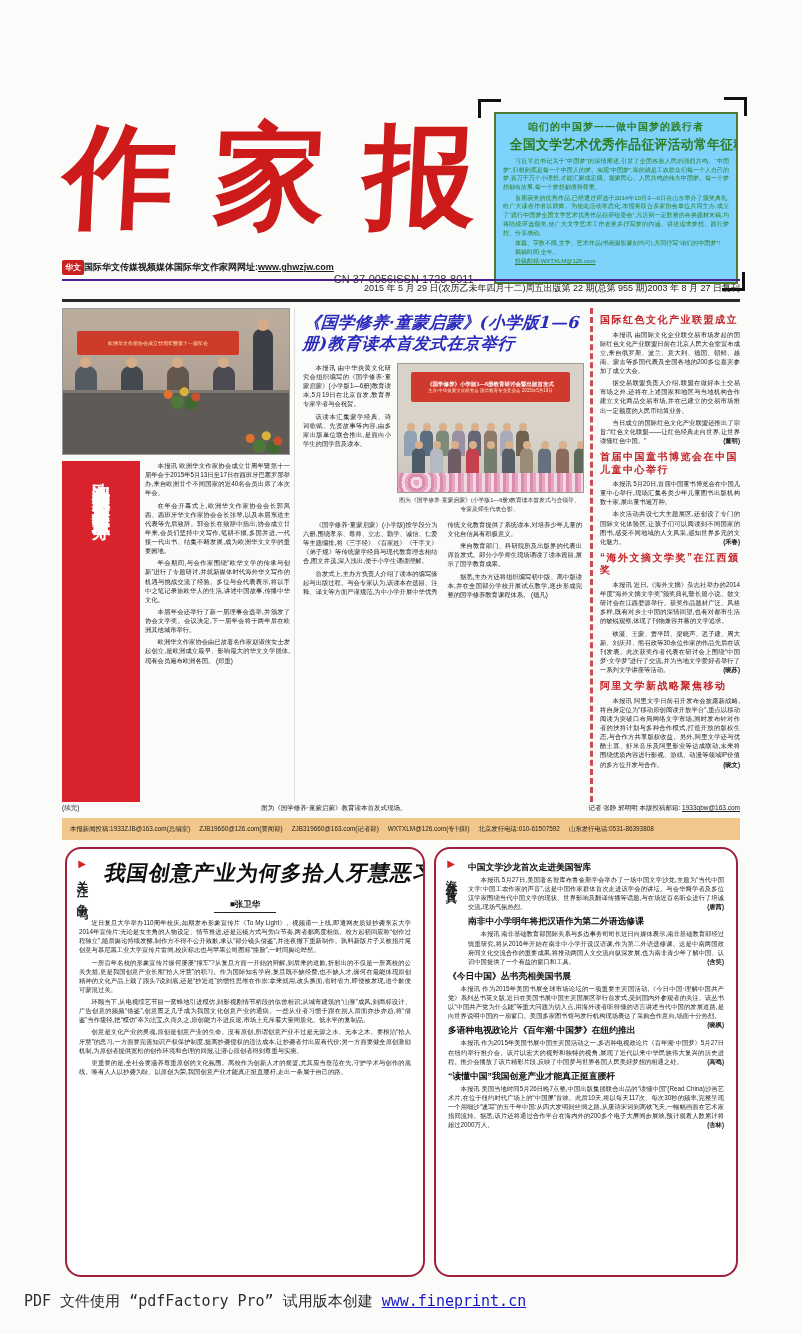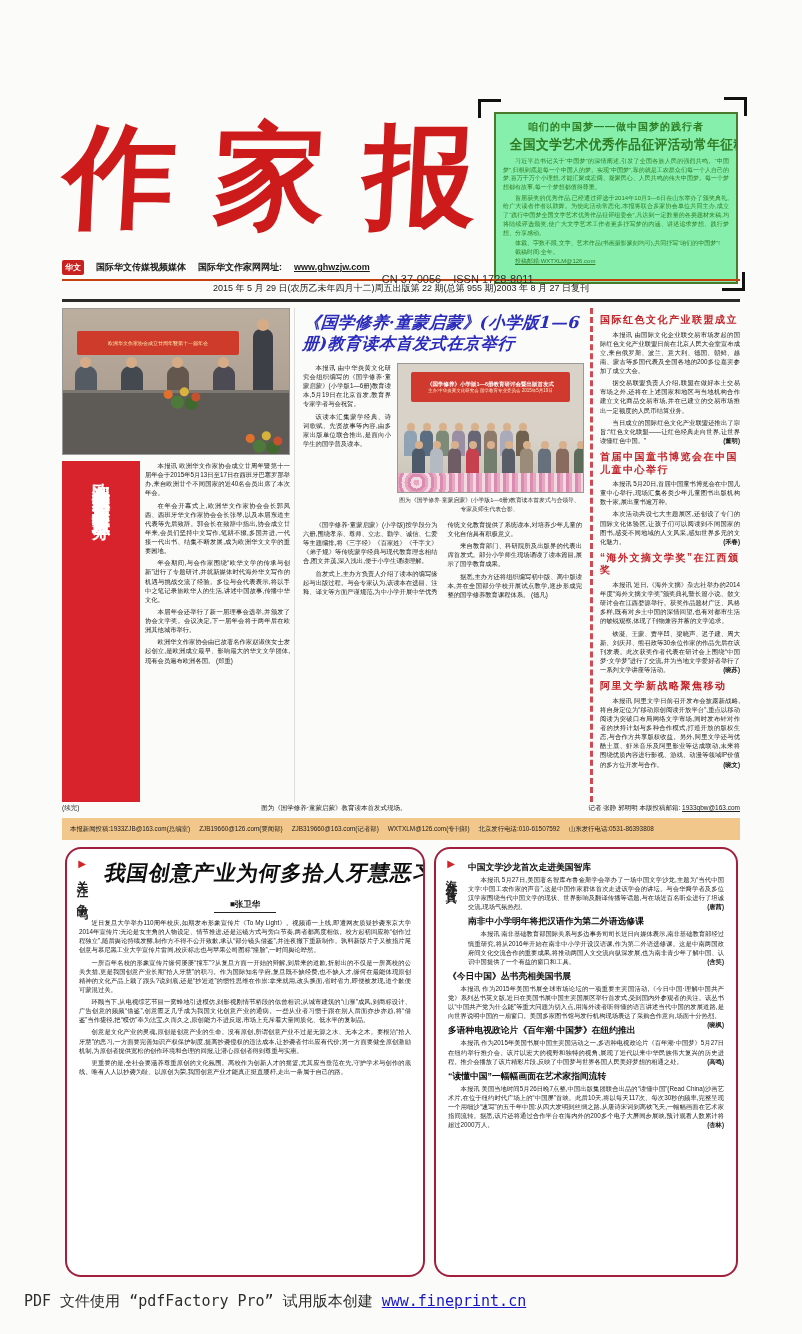--- a/index.html
+++ b/index.html
@@ -9,34 +9,34 @@
   .masthead-title{position:absolute;left:64px;top:96px;width:412px;height:160px;display:flex;
     justify-content:space-between;align-items:center;color:#cd1a1a;
     font-family:"DejaVu Serif","Liberation Serif",serif;font-weight:bold;font-size:112px;line-height:1;
     transform:skewX(-3deg);}
   .cropmark{position:absolute;width:20px;height:16px;}
   .cm-tl{border-left:3px solid #111;border-top:3px solid #111;}
   .cm-tr{border-right:3px solid #111;border-top:3px solid #111;}
   .cm-br{border-right:3px solid #111;border-bottom:3px solid #111;}
   
   .call-box{position:absolute;left:494px;top:112px;width:244px;height:172px;border:2px solid #4c7a2c;
-    background:#86efac;padding:5px 7px;box-sizing:border-box;overflow:hidden;color:#2e7d22;}
+    background:#7dd3fc;padding:5px 7px;box-sizing:border-box;overflow:hidden;color:#2e7d22;}
   .call-slogan{text-align:center;font-size:10px;font-weight:bold;letter-spacing:1px;margin:1px 0 2px;}
   .call-title{text-align:center;font-size:13.5px;font-weight:bold;letter-spacing:0.5px;margin:0 0 3px;
     white-space:nowrap;transform:scaleX(0.94);}
   .call-box p{margin:0 0 2px;font-size:6px;line-height:1.45;text-align:justify;text-indent:2em;}
   .call-box .note{text-indent:2em;font-size:6px;margin:0;}
   
   .info-line{position:absolute;left:62px;top:258px;width:678px;height:18px;display:flex;align-items:center;
-    gap:12px;font-size:9px;font-weight:bold;border-bottom:2px solid #c2410c;padding-bottom:3px;}
+    font-size:9px;font-weight:bold;border-bottom:2px solid #4c1d95;padding-bottom:3px;}
   .seal{display:inline-block;background:#c92020;color:#fff;font-size:8px;line-height:13px;
     padding:1px 3px;border-radius:2px;font-weight:bold;}
   .info-small{font-size:11px;font-weight:normal;color:#333;margin-top:24px;}
   .u{text-decoration:underline;}
-  .date-line{position:absolute;left:62px;top:282px;width:678px;display:flex;justify-content:center;
+  .date-line{position:absolute;left:62px;top:282px;width:678px;display:flex;justify-content:flex-end;
     font-size:9px;color:#222;}
   .thick-rule{position:absolute;left:62px;top:299px;width:678px;height:3px;background:#2a2a2a;}
   
   .main{position:absolute;left:62px;top:308px;width:678px;height:494px;display:flex;gap:8px;overflow:hidden;}
   .zone-left{width:228px;flex:none;display:flex;flex-direction:column;border-right:1px solid #ddd;padding-right:4px;}
   .left-lower{display:flex;gap:5px;margin-top:6px;flex:1;min-height:0;}
   .v-banner{width:78px;flex:none;background:#d8232d;display:flex;justify-content:center;padding-top:8px;box-sizing:border-box;}
   .v-banner span{writing-mode:vertical-rl;text-orientation:upright;color:#fff;font-size:18px;font-weight:bold;
     letter-spacing:2px;line-height:1;font-family:"DejaVu Serif",serif;}
   .t6{font-size:6.3px;line-height:1.45;text-align:justify;color:#222;}
@@ -298,21 +298,21 @@
     </div>
     <div class="n-item">
       <div class="n-title">《今日中国》丛书亮相美国书展</div>
       <p class="t6" style="text-indent:2em;margin:0;"><span>本报讯 作为2015年美国书展全球市场论坛的一项重要主宾国活动,《今日中国·理解中国共产党》系列丛书英文版,近日在美国书展中国主宾国展区举行首发式,受到国内外参观者的关注。该丛书以“中国共产党为什么能”等重大问题为切入点,用海外读者听得懂的语言讲述当代中国的发展道路,是向世界说明中国的一扇窗口。美国多家图书馆与发行机构现场表达了采购合作意向,场面十分热烈。</span><span class="sign">(晓枫)</span></p>
     </div>
     <div class="n-item">
       <div class="n-title">多语种电视政论片《百年潮·中国梦》在纽约推出</div>
       <p class="t6" style="text-indent:2em;margin:0;"><span>本报讯 作为2015年美国书展中国主宾国活动之一,多语种电视政论片《百年潮·中国梦》5月27日在纽约举行推介会。该片以宏大的视野和独特的视角,展现了近代以来中华民族伟大复兴的历史进程。推介会播放了该片精彩片段,反映了中国梦与世界各国人民美好梦想的相通之处。</span><span class="sign">(高鸣)</span></p>
     </div>
     <div class="n-item">
-      <div class="n-title">“读懂中国”一幅幅画面在艺术家指间流转</div>
+      <div class="n-title">“读懂中国”我国创意产业才能真正挺直腰杆</div>
       <p class="t6" style="text-indent:2em;margin:0;"><span>本报讯 美国当地时间5月26日晚7点整,中国出版集团联合出品的“读懂中国”(Read China)沙画艺术片,在位于纽约时代广场上的“中国屏”首映。此后10天,将以每天117次、每次30秒的频率,完整呈现一个用细沙“速写”的五千年中国:从四大发明到丝绸之路,从唐诗宋词到高铁飞天,一幅幅画面在艺术家指间流转。据悉,该片还将通过合作平台在海内外的200多个电子大屏同步展映,预计观看人数累计将超过2000万人。</span><span class="sign">(杏林)</span></p>
     </div>
   </div>
 
   <div class="pdf-footer">
     <span>PDF 文件使用 “pdfFactory Pro” 试用版本创建</span>
     <a href="#" class="u">www.fineprint.cn</a>
   </div>
 
 </div>

